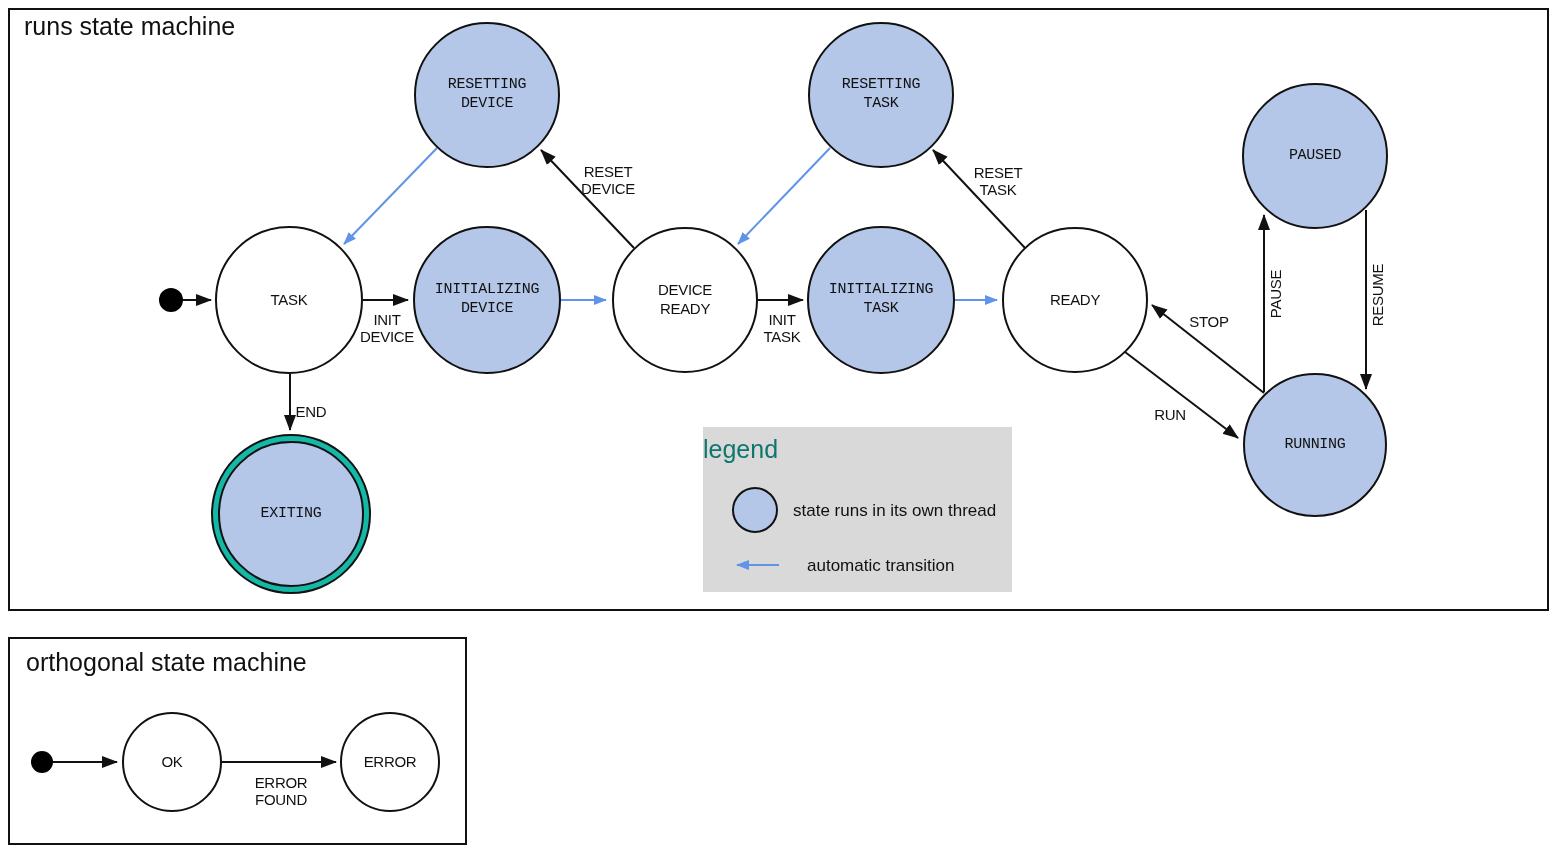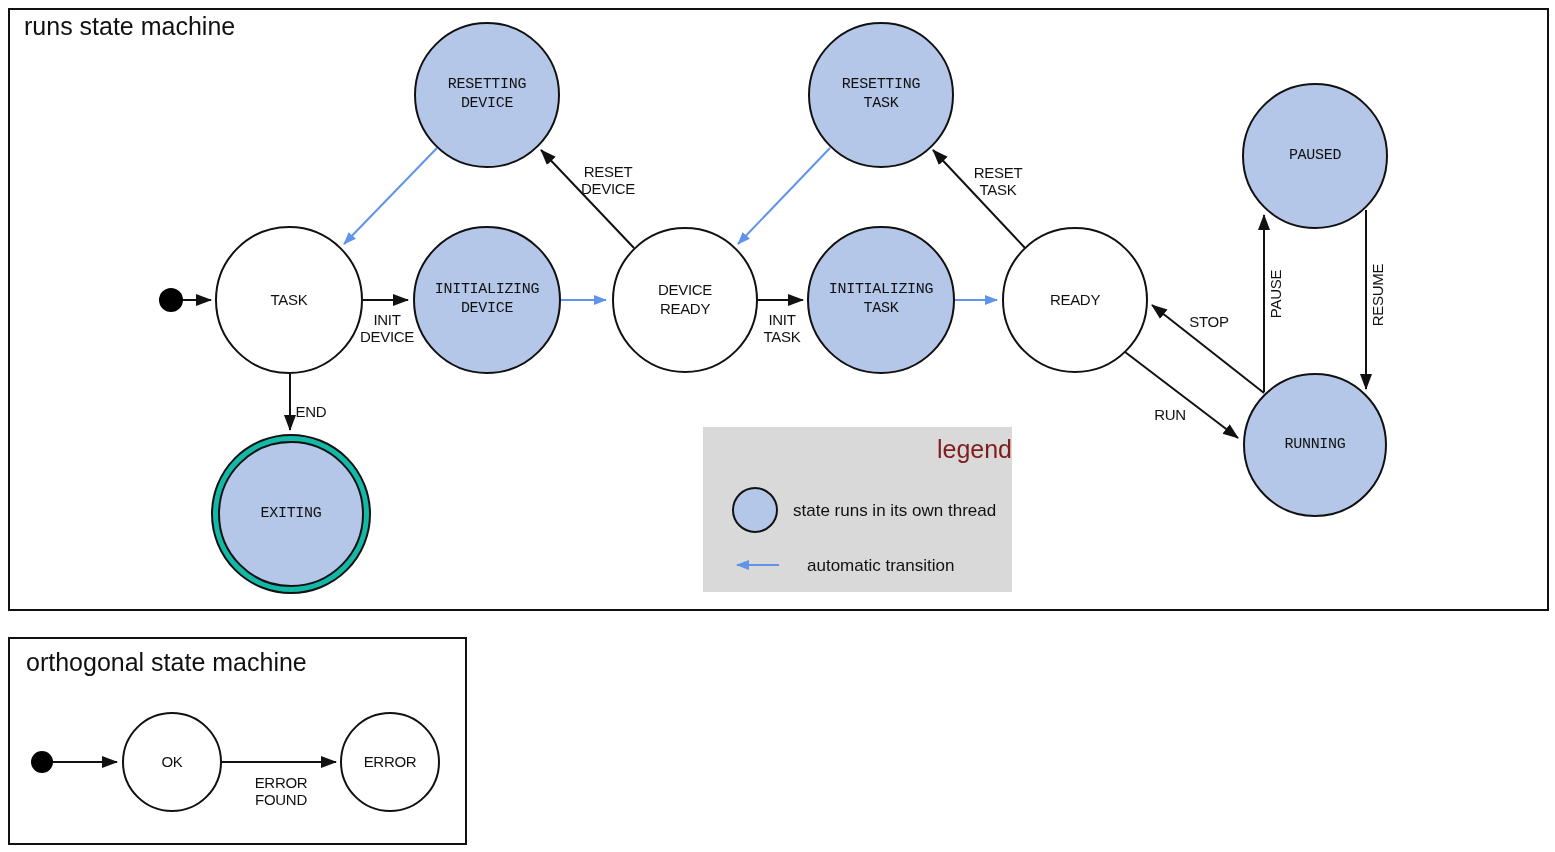--- a/index.html
+++ b/index.html
@@ -28,21 +28,21 @@
 
   .dot { position:absolute; background:#000; border-radius:50%; z-index:3; }
 
   .edge-label {
     position:absolute; transform:translate(-50%,-50%); font-size:15px; letter-spacing:-0.3px;
     white-space:pre-line; text-align:center; line-height:1.15; z-index:4; color:#111;
   }
   .edge-label.vertical { transform:translate(-50%,-50%) rotate(-90deg); }
 
   .legend { position:absolute; left:703px; top:427px; width:309px; height:165px; background:#d9d9d9; z-index:1; }
-  .legend-title { position:absolute; left:0; top:8px; width:100%; text-align:right; font-size:25px; color:#7f1d1d; }
+  .legend-title { position:absolute; left:0; top:8px; width:100%; text-align:left; font-size:25px; color:#0f766e; }
   .legend-swatch {
     position:absolute; left:29px; top:60px; width:46px; height:46px;
     border:2px solid #111; border-radius:50%; background:#b4c7e8; box-sizing:border-box;
   }
   .legend-item-label { position:absolute; font-size:17px; color:#111; }
   .legend-item-label.row1 { left:90px; top:501px; }
   .legend-item-label.row2 { left:90px; top:556px; }
   .legend .legend-item-label.row1 { left:90px; top:74px; }
   .legend .legend-item-label.row2 { left:104px; top:129px; }
 </style>

